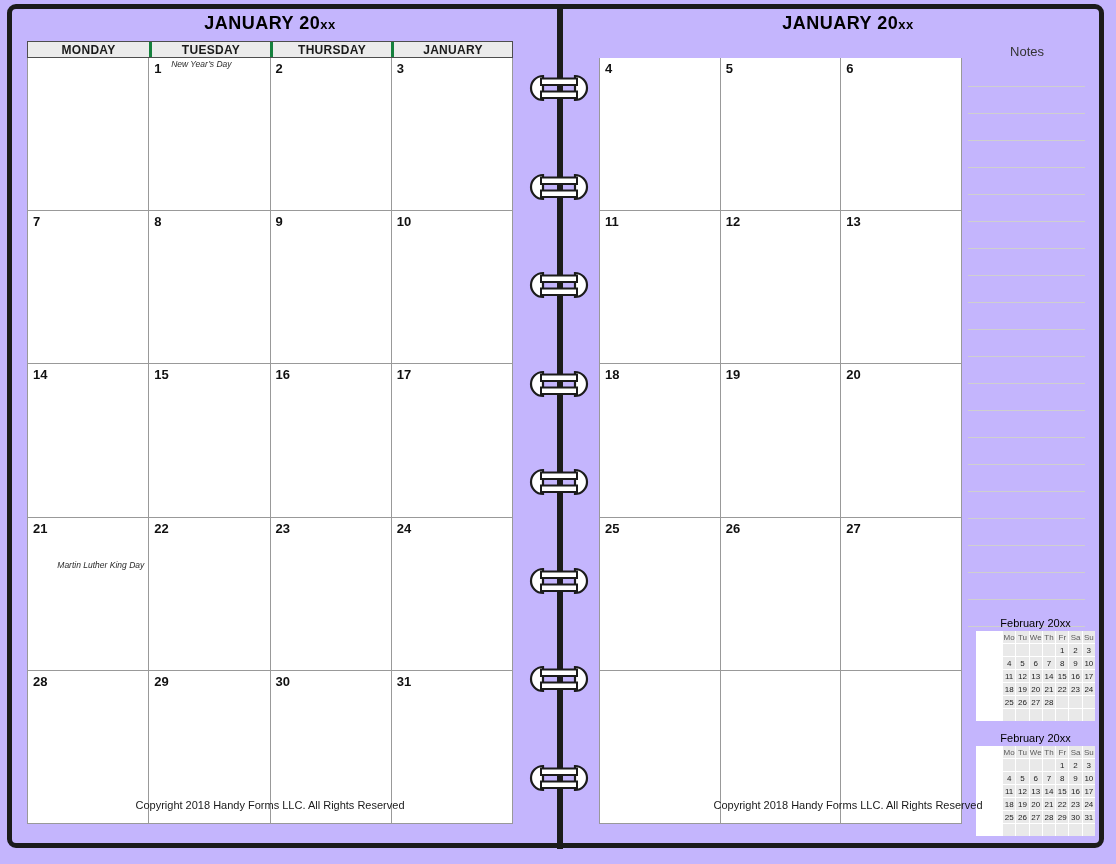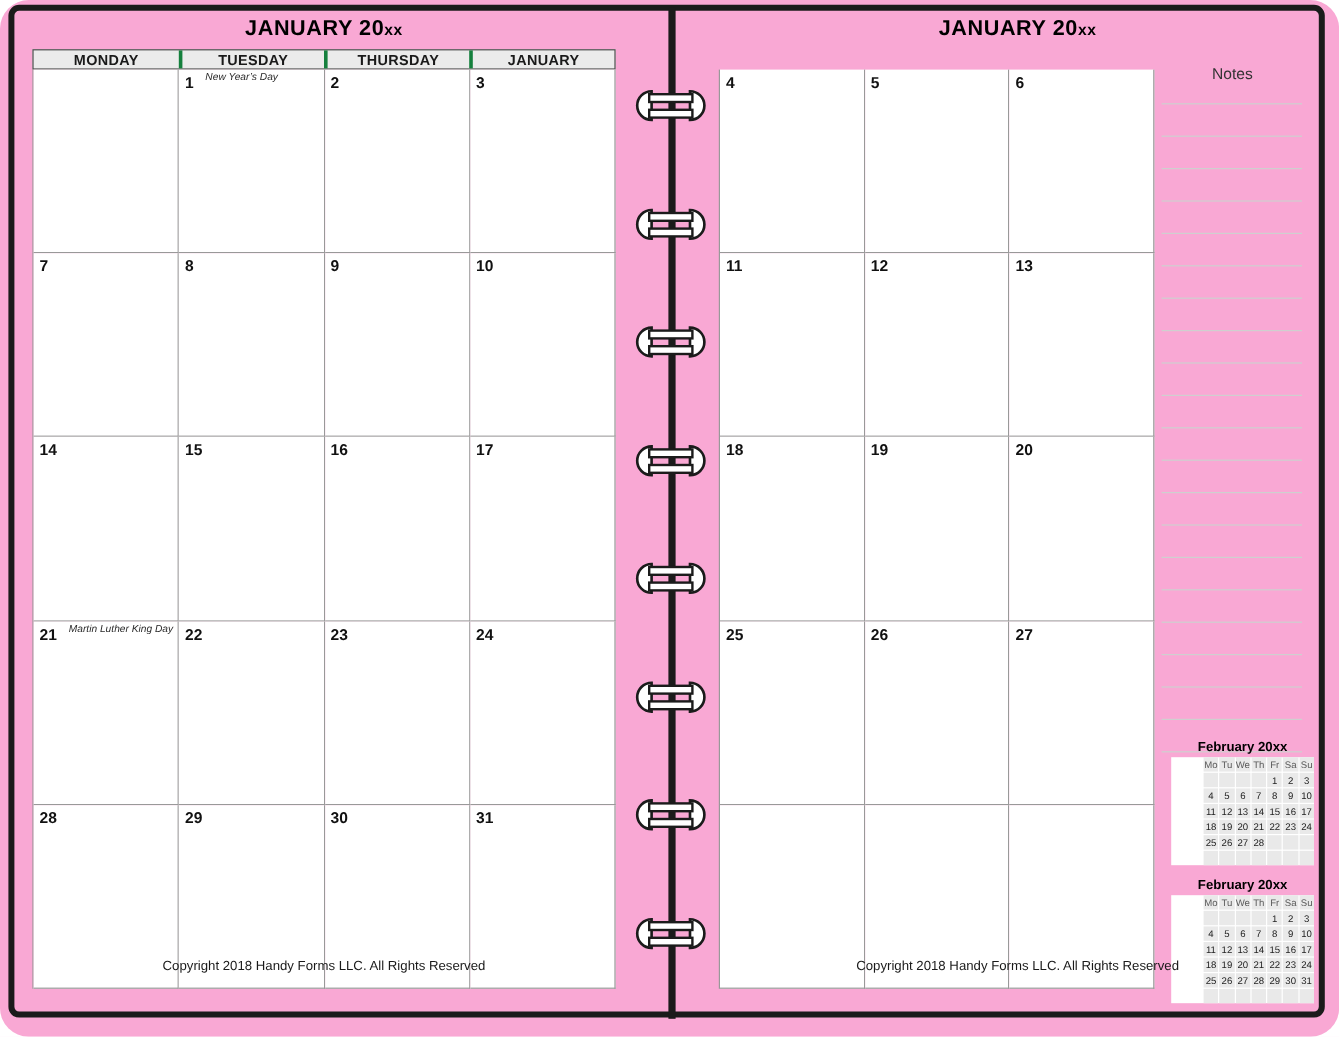--- a/index.html
+++ b/index.html
@@ -1,18 +1,18 @@
 <!DOCTYPE html>
 <html><head>
 <meta charset="utf-8">
 <style>
   html,body{margin:0;padding:0;background:#ffffff;}
   .sheet{
-    position:relative;width:1116px;height:864px;background:#f9a8d4;
-    font-family:"Liberation Sans",sans-serif;color:#111;overflow:hidden;border-radius:24px;
+    position:relative;width:1116px;height:864px;background:#c4b5fd;
+    font-family:"Liberation Sans",sans-serif;color:#111;overflow:hidden;
   }
   .outer-border{
     position:absolute;left:7px;top:4px;width:1097px;height:844px;
     border:5px solid #1b1b1b;border-radius:9px;box-sizing:border-box;
     pointer-events:none;
   }
   .spine{position:absolute;left:557px;top:6px;width:6px;height:843px;background:#1b1b1b;}
   .ring{position:absolute;width:68px;height:28px;left:525px;}
 
   .page-title{position:absolute;top:13px;text-align:center;font-weight:bold;font-size:18px;letter-spacing:0.5px;color:#000;}
@@ -36,35 +36,35 @@
   }
   .cal-left-head,.cal-left-body{left:27px;width:486px;}
   .cal-right-head,.cal-right-body{left:599px;width:363px;}
   .dcell{
     position:relative;box-sizing:border-box;background:#fff;
     border-right:1px solid #999;border-bottom:1px solid #999;
   }
   .daynum{position:absolute;top:3px;left:5px;font-weight:bold;font-size:13px;color:#111;}
   .holiday{position:absolute;top:1px;font-style:italic;font-size:8.5px;color:#2a2a2a;white-space:nowrap;}
   .holiday-center{left:0;right:16px;text-align:center;}
-  .holiday-right{right:4px;}
-
-  .notes-label{position:absolute;left:962px;top:44px;width:130px;text-align:center;font-size:13px;color:#333;margin-top:10px;}
+  .holiday-right{right:4px;margin-top:41px;}
+
+  .notes-label{position:absolute;left:962px;top:44px;width:130px;text-align:center;font-size:13px;color:#333;}
   .notes-lines{position:absolute;left:968px;top:60px;width:117px;}
   .notes-line{height:26px;border-bottom:1px solid #cfcfcf;}
 
   .footer{
     position:absolute;top:799px;text-align:center;font-size:11px;color:#1a1a1a;
   }
   .footer-left{left:27px;width:486px;}
   .footer-right{left:599px;width:498px;}
 
   .mini-calendars{position:absolute;left:976px;top:617px;width:119px;}
   .mini{margin-bottom:11px;}
-  .mini-title{text-align:center;font-weight:bold;font-size:11px;color:#000;margin-bottom:2px;}
+  .mini-title{text-align:center;font-weight:normal;font-size:11px;color:#000;margin-bottom:2px;}
   .mini-grid{display:grid;grid-template-columns:repeat(7,1fr);gap:1px;background:#fff;padding-left:27px;}
   .mini-cell{
     background:#e9e9e9;height:12px;display:flex;align-items:center;justify-content:center;
     font-size:8px;color:#222;
   }
   .mini-head{color:#5a5a5a;}
 </style>
 </head>
 <body>
 

